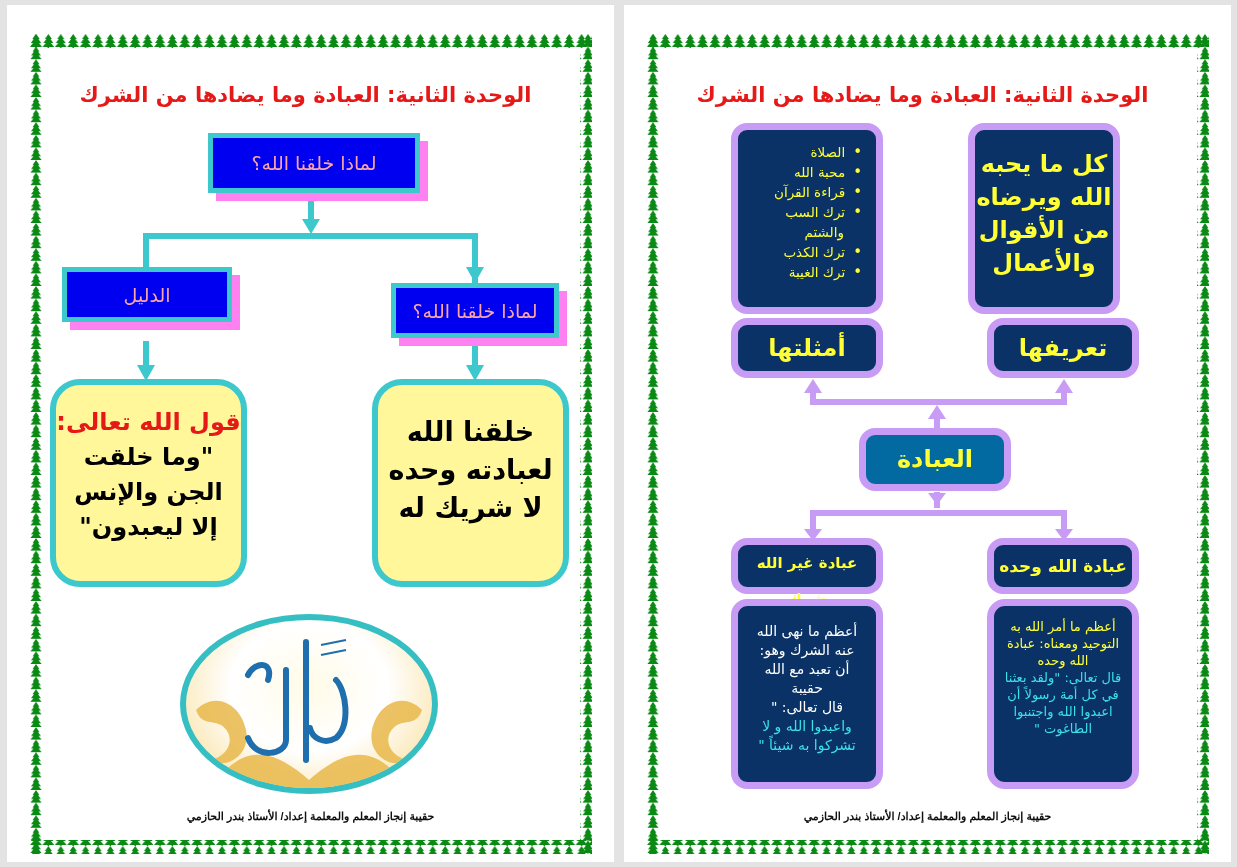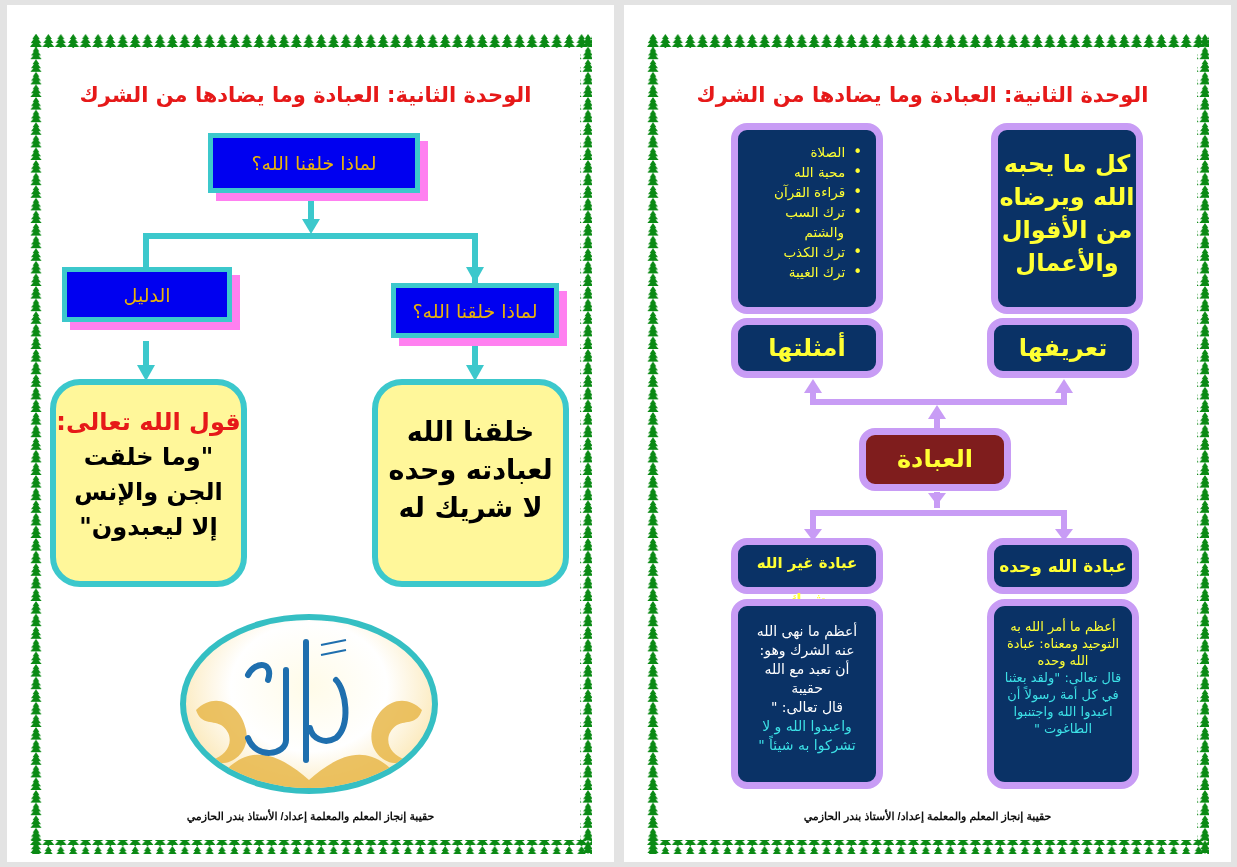--- a/index.html
+++ b/index.html
@@ -18,32 +18,32 @@
   }
   .footer {
     position:absolute; left:0; width:607px; top:805px; text-align:center; direction:rtl;
     color:#111; font-size:11px; font-weight:bold; font-family:"Liberation Sans", sans-serif;
   }
   
   .qbox { position:absolute; }
   .qbox .shadow { position:absolute; left:8px; top:8px; right:-8px; bottom:-8px; background:#ff80f0; }
   .qbox .face {
     position:absolute; inset:0; background:#0000f0; border:5px solid #3cc8cc; box-sizing:border-box;
-    color:#eab308; display:flex; align-items:center; justify-content:center; direction:rtl; font-size:19px;
+    color:#fca5a5; display:flex; align-items:center; justify-content:center; direction:rtl; font-size:19px;
   }
   .ybox {
     position:absolute; background:#fff79a; border:6px solid #3cc8cc; border-radius:30px; box-sizing:border-box;
     direction:rtl; text-align:center; font-weight:bold; color:#000;
   }
   
   .nbox {
     position:absolute; background:#0a3266; border:7px solid #c89cf5; border-radius:16px; box-sizing:border-box;
     color:#ffff33; direction:rtl; text-align:center; font-weight:bold;
   }
-  .nbox.purple { background:#7f1d1d; }
+  .nbox.purple { background:#0369a1; }
   .bullets { list-style:none; margin:0; padding:12px 14px 0 0; text-align:right; font-size:13.5px; line-height:20px; font-weight:normal;}
   .bullets li::before { content:"•"; margin-left:8px; font-size:15px; }
   .bullets li.cont::before { content:""; margin-left:18px; }
   .cyan { color:#3ce0e6; }
   .emblem {
     position:absolute; left:173px; top:609px; width:258px; height:180px; border-radius:50%;
     border:6px solid #35bfc3; box-sizing:border-box; background:radial-gradient(ellipse at 50% 40%, #fffbe8 0%, #fff 45%, #fbe7b4 80%, #f2c86a 100%);
     overflow:hidden;
   }
 </style>
@@ -160,21 +160,21 @@
     <g fill="#c89cf5">
       <polygon points="180,388 198,388 189,374"></polygon>
       <polygon points="431,388 449,388 440,374"></polygon>
       <polygon points="304,414 322,414 313,400"></polygon>
       <polygon points="304,488 322,488 313,500"></polygon>
       <polygon points="180,524 198,524 189,536"></polygon>
       <polygon points="431,524 449,524 440,536"></polygon>
     </g>
   </svg>
 
-  <div class="nbox" style="left:367px;top:118px;width:152px;height:191px;font-size:24px;line-height:33px;padding-top:18px;">
+  <div class="nbox" style="left:344px;top:118px;width:152px;height:191px;font-size:24px;line-height:33px;padding-top:18px;">
     <div>كل ما يحبه</div>
     <div>الله ويرضاه</div>
     <div>من الأقوال</div>
     <div>والأعمال</div>
   </div>
 
   <div class="nbox" style="left:107px;top:118px;width:152px;height:191px;">
     <ul class="bullets">
       <li>الصلاة</li>
       <li>محبة الله</li>

